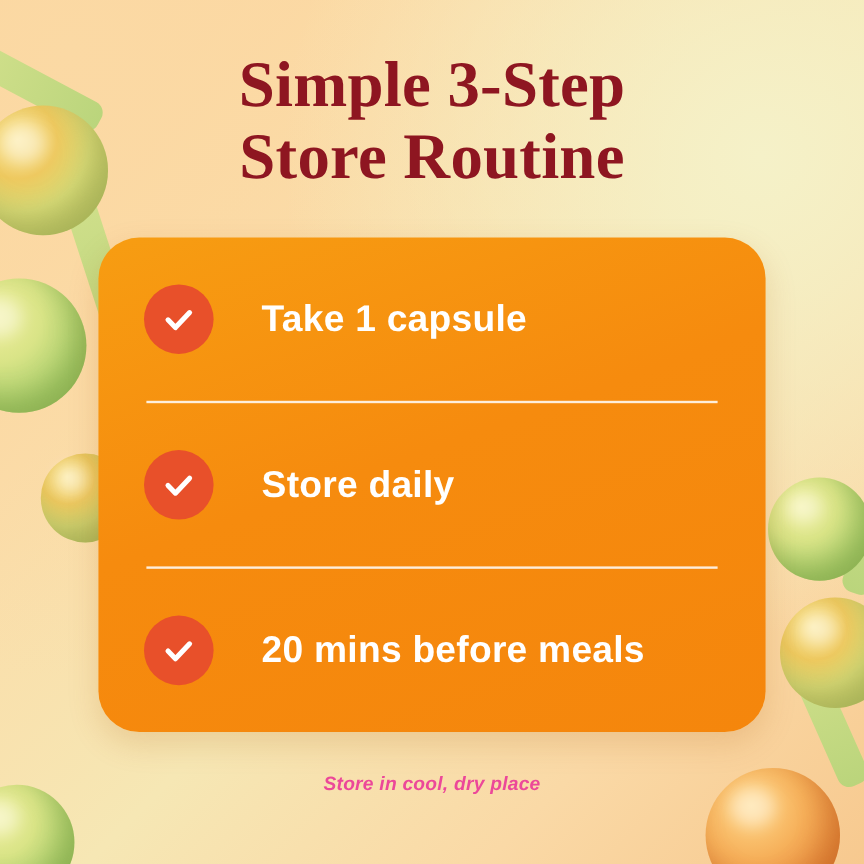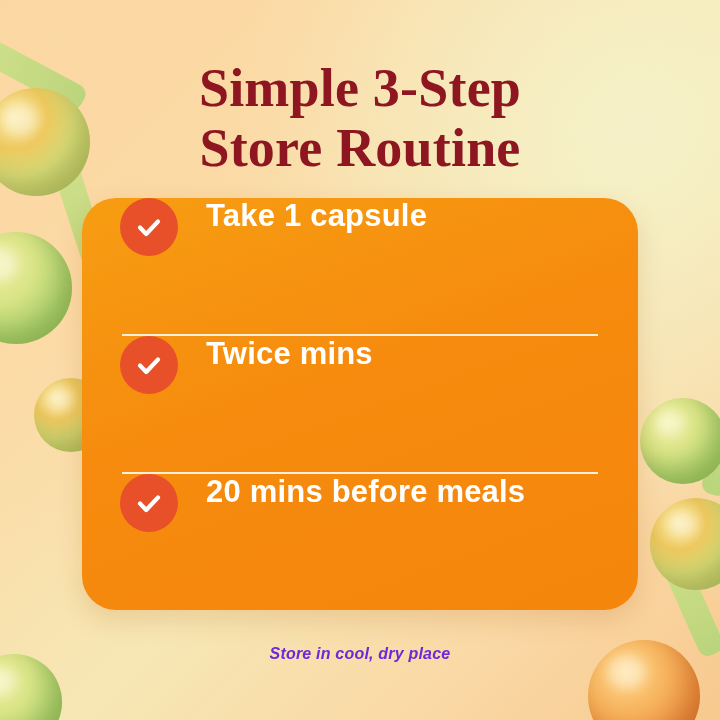--- a/index.html
+++ b/index.html
@@ -55,39 +55,39 @@
   .heading {
     position:absolute;
     left:0; right:0; top:40px;
     text-align:center;
     font-family:"Liberation Serif", serif;
     font-weight:700;
     color:#8e1621;
     font-size:54px;
     line-height:1.12;
     letter-spacing:.2px;
-    margin-top:18px;
   }
 
   
   .card {
     position:absolute;
     left:82px; top:198px;
     width:556px; height:412px;
     border-radius:34px;
     background:linear-gradient(160deg,#f79d12 0%, #f68b0e 45%, #f5860c 100%);
     box-shadow:0 10px 26px rgba(180,90,10,.18);
     padding:0 38px;
     display:flex;
     flex-direction:column;
     justify-content:center;
   }
   .step {
     display:flex;
-    gap:28px;
+    align-items:center;
+    gap:40px;
     height:136px;
     flex:0 0 136px;
   }
   .divider {
     height:2px;
     background:rgba(255,255,255,.85);
     margin:0 2px;
   }
   .check {
     width:58px; height:58px;
@@ -104,21 +104,21 @@
     font-size:31px;
     font-weight:700;
     letter-spacing:.2px;
   }
 
   
   .footnote {
     position:absolute;
     left:0; right:0; top:645px;
     text-align:center;
-    color:#6d28d9;
+    color:#ec4899;
     font-size:16px;
     font-weight:700;
     font-style:italic;
     letter-spacing:.2px;
   }
 </style>
 </head>
 <body>
 
 <div class="art">
@@ -154,21 +154,21 @@
   </div>
 
   <div class="divider"></div>
 
   <div class="step">
     <span class="check">
       <svg width="32" height="32" viewBox="0 0 32 32" aria-hidden="true">
         <path d="M7 16.5 L13.2 23 L25 10.5" fill="none" stroke="#ffffff" stroke-width="4.2" stroke-linecap="round" stroke-linejoin="round"></path>
       </svg>
     </span>
-    <span class="step-label">Twice mins</span>
+    <span class="step-label">Store daily</span>
   </div>
 
   <div class="divider"></div>
 
   <div class="step">
     <span class="check">
       <svg width="32" height="32" viewBox="0 0 32 32" aria-hidden="true">
         <path d="M7 16.5 L13.2 23 L25 10.5" fill="none" stroke="#ffffff" stroke-width="4.2" stroke-linecap="round" stroke-linejoin="round"></path>
       </svg>
     </span>

